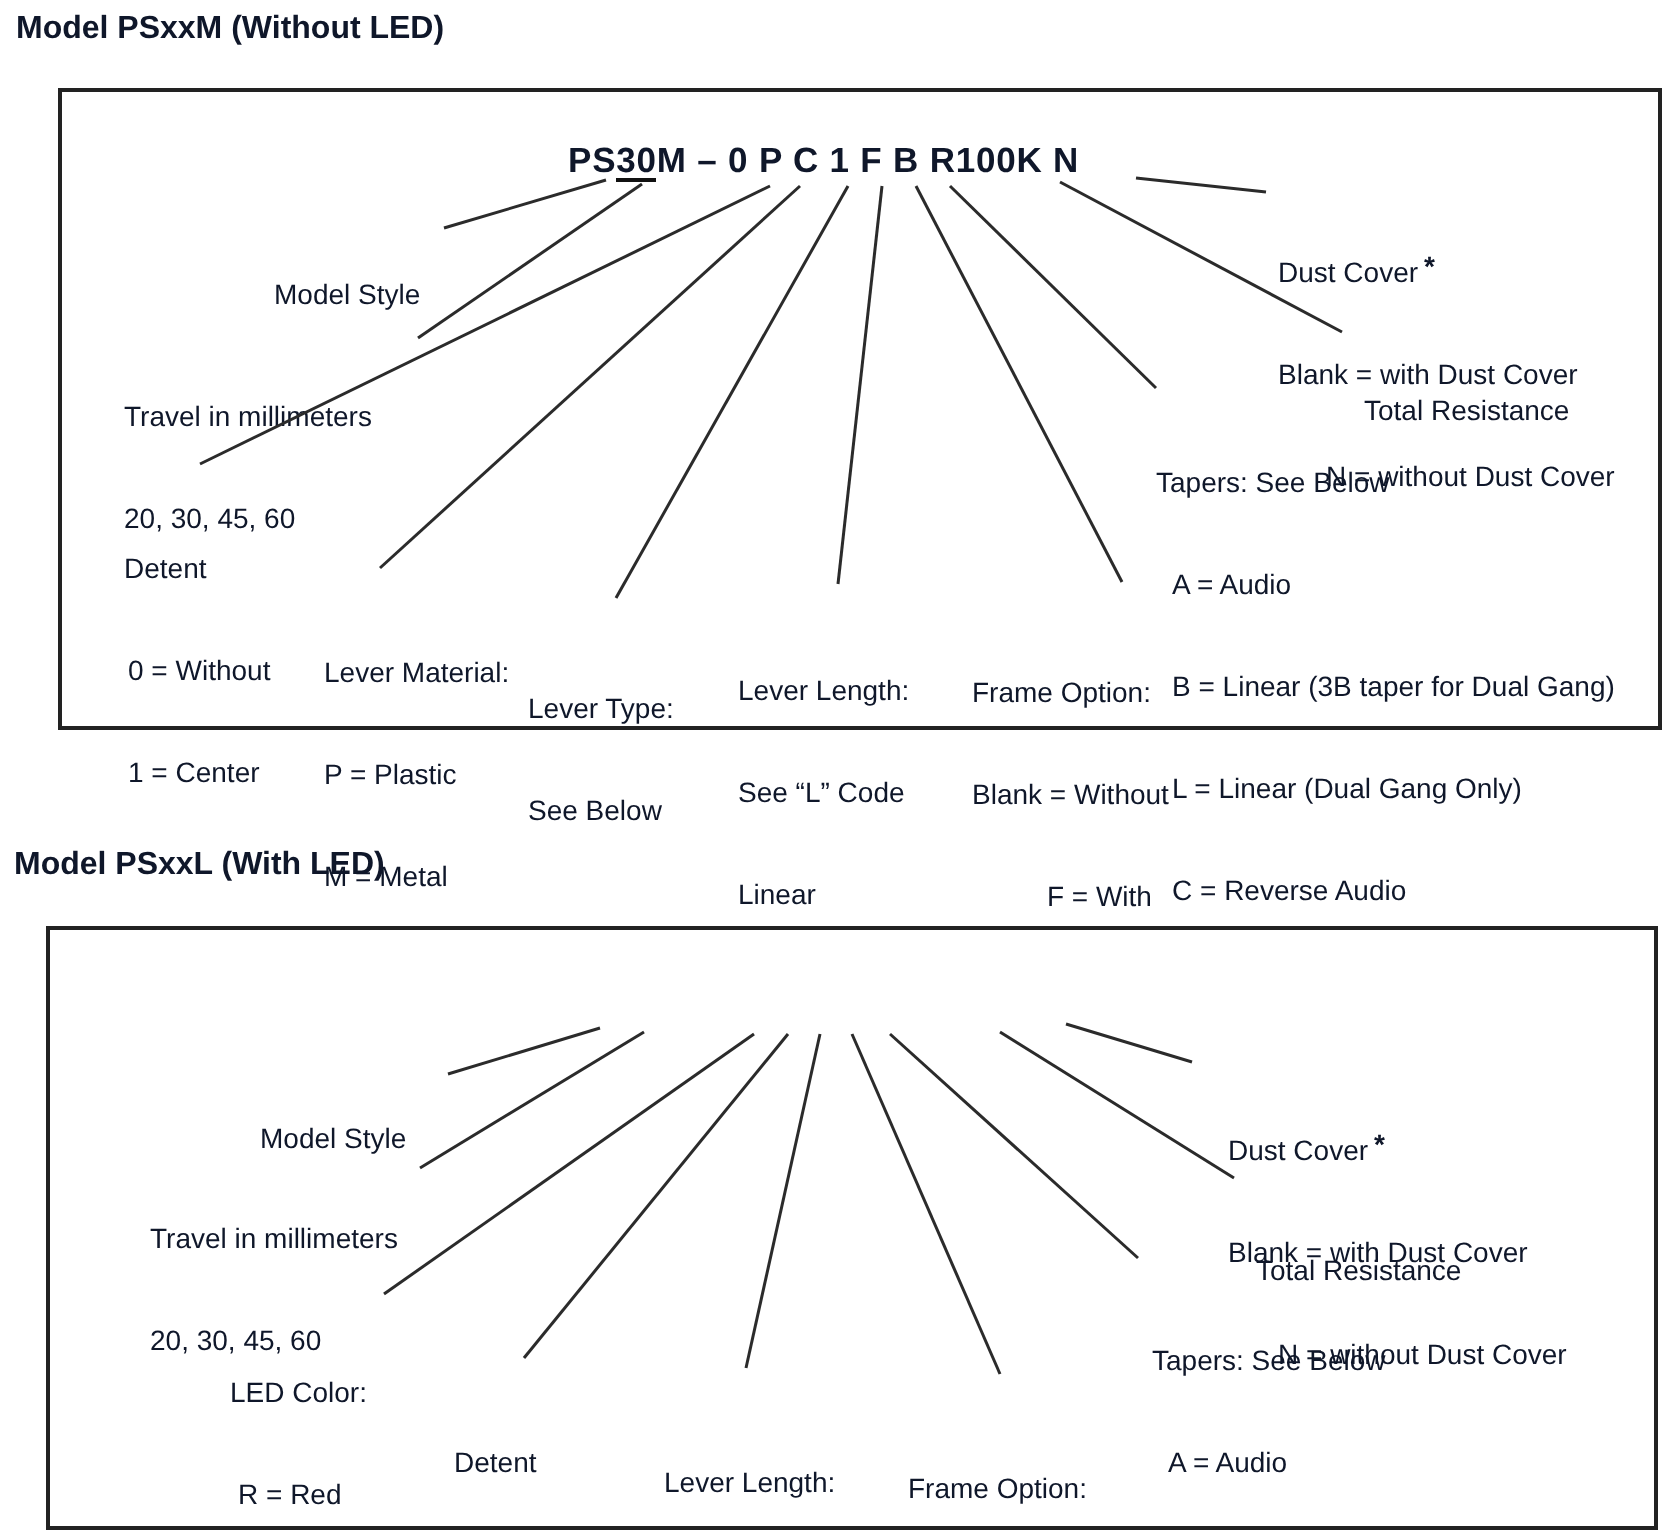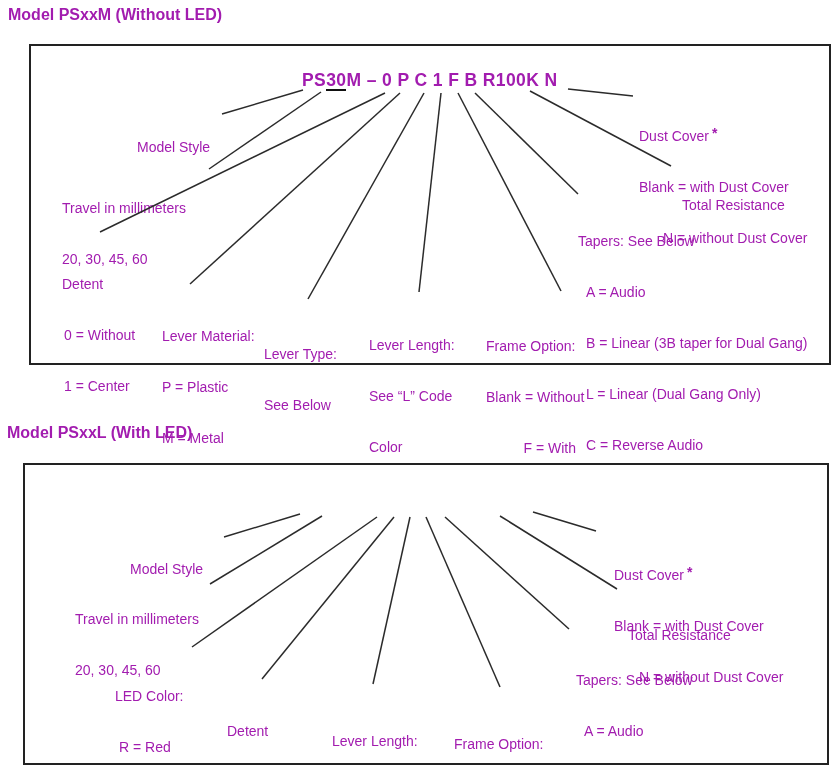--- a/index.html
+++ b/index.html
@@ -1,38 +1,38 @@
 <!DOCTYPE html>
 <html><head>
 <meta charset="utf-8">
 <style>
   html,body{margin:0;padding:0;background:#ffffff;}
   .page{
     position:relative;width:838px;height:770px;background:#ffffff;
-    font-family:"Liberation Sans","DejaVu Sans",sans-serif;color:#a21caf;overflow:hidden;
+    font-family:"Liberation Sans","DejaVu Sans",sans-serif;color:#0f172a;overflow:hidden;
   }
   .hd{position:absolute;font-size:16px;font-weight:bold;white-space:pre;}
   .frame{position:absolute;border:2px solid #222;}
   .pn{position:absolute;font-size:17.5px;font-weight:bold;letter-spacing:.4px;white-space:pre;}
   .pn .u{display:inline-block;border-bottom:2px solid #111;line-height:1.05;}
   .lbl{position:absolute;font-size:14px;line-height:17px;white-space:pre;}
   .lbl .ln{white-space:pre;}
   .ast{font-weight:bold;font-size:14px;vertical-align:3px;margin-left:3px;}
   svg.overlay{position:absolute;left:0;top:0;pointer-events:none;}
   svg.overlay line{stroke:#2b2b2b;stroke-width:1.5;}
 </style>
 </head>
 <body>
 
 <div class="page">
 
   <div class="hd" style="left:8px;top:6px;">Model PSxxM (Without LED)</div>
   <div class="frame" style="left:29px;top:44px;width:798px;height:317px;"></div>
 
-  <div class="pn" style="left:302px;top:70px;"><span>PS</span><span class="u">30</span><span>M – 0 P C 1 F B R100K N</span></div>
+  <div class="pn" style="left:284px;top:70px;"><span>PS</span><span class="u">30</span><span>M – 0 P C 1 F B R100K N</span></div>
 
   <div class="lbl" style="left:137px;top:105px;">
     <div class="ln">Model Style</div>
   </div>
 
   <div class="lbl" style="left:62px;top:166px;">
     <div class="ln">Travel in millimeters</div>
     <div class="ln">20, 30, 45, 60</div>
   </div>
 
@@ -49,21 +49,21 @@
   </div>
 
   <div class="lbl" style="left:264px;top:312px;">
     <div class="ln">Lever Type:</div>
     <div class="ln">See Below</div>
   </div>
 
   <div class="lbl" style="left:369px;top:303px;">
     <div class="ln">Lever Length:</div>
     <div class="ln">See “L” Code</div>
-    <div class="ln">Color</div>
+    <div class="ln">Linear</div>
   </div>
 
   <div class="lbl" style="left:486px;top:304px;">
     <div class="ln">Frame Option:</div>
     <div class="ln">Blank = Without</div>
     <div class="ln" style="padding-left:29px;text-align:center;">F = With</div>
   </div>
 
   <div class="lbl" style="left:578px;top:199px;">
     <div class="ln">Tapers: See Below</div>

